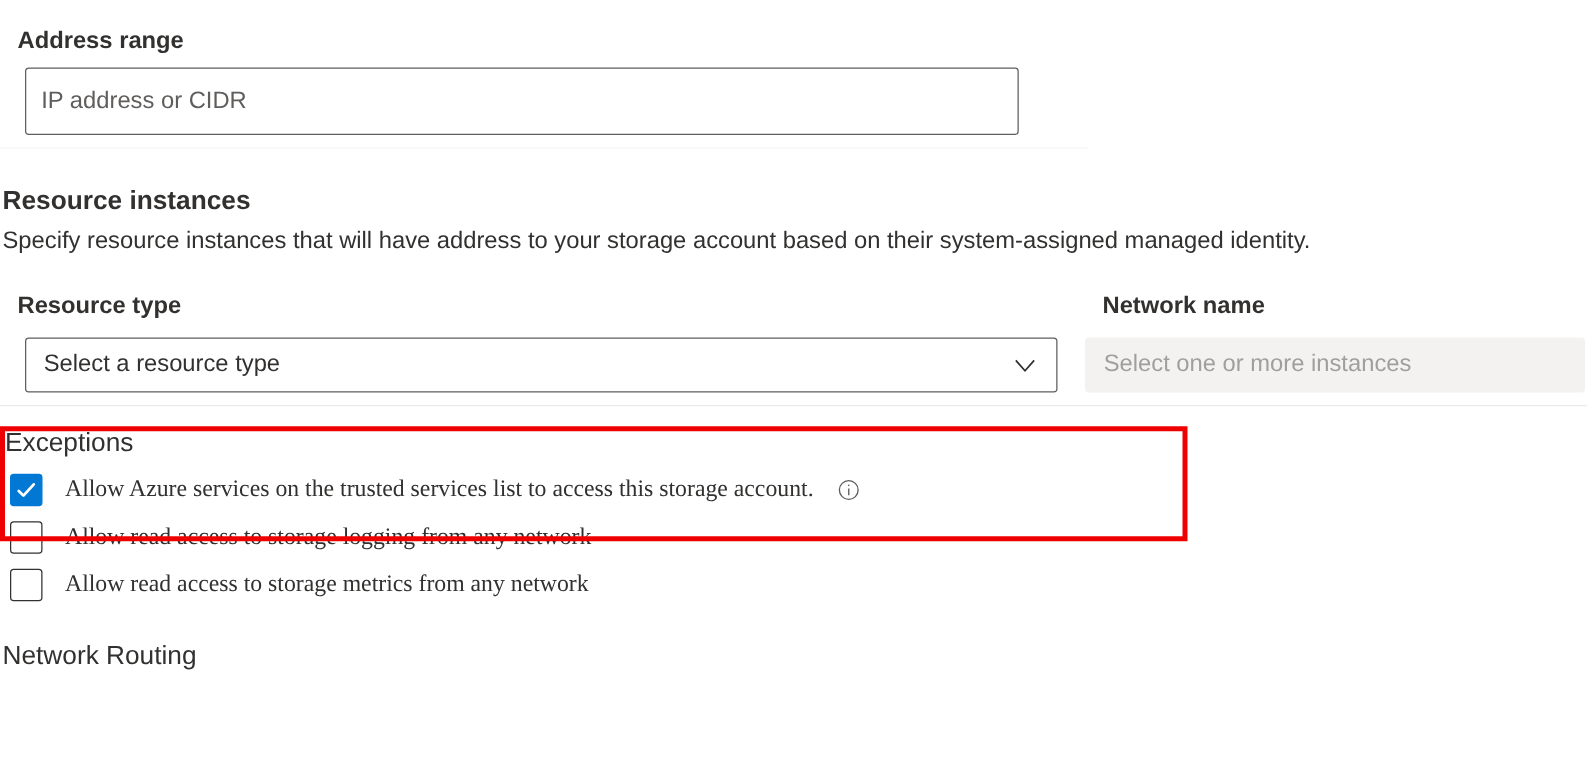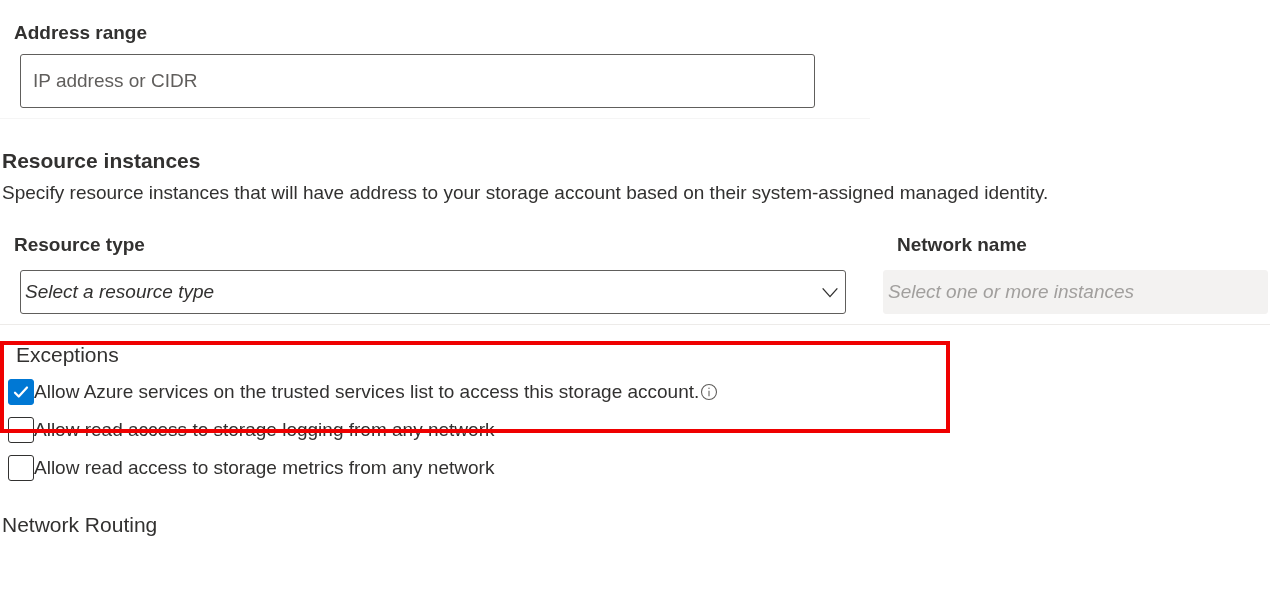--- a/index.html
+++ b/index.html
@@ -48,47 +48,46 @@
   }
   .desc {
     font-size: 19px;
     color: #323130;
     margin: 0 0 18px 2px;
     line-height: 1.5;
   }
 
   .row2 {
     display: flex;
-    gap: 35px;
+    gap: 20px;
     align-items: flex-end;
   }
   .col-rt { width: 848px; }
   .col-in { flex: 1; min-width: 0; }
 
   .col-label {
     font-weight: 600;
     font-size: 19px;
     padding: 8px 0 14px 14px;
   }
 
   .select-box {
     position: relative;
     height: 44px;
     border: 1px solid #605e5c;
     border-radius: 3px;
     display: flex;
     align-items: center;
-    padding: 0 4px;
+    padding: 0 14px;
     font-size: 19px;
     color: #323130;
     background: #fff;
     justify-content: space-between;
     margin-left: 20px;
     margin-right: 2px;
-    font-style: italic;
   }
   .select-box.disabled {
     background: #f3f2f1;
     border-color: #f3f2f1;
     color: #a19f9d;
     margin-left: 0;
   }
   .chevron {
     width: 22px; height: 22px; flex: none;
   }
@@ -109,28 +108,30 @@
 
   .exceptions { position: relative; padding-top: 0; }
   .exceptions .hl {
     top: -2px;
     height: 92px;
   }
 
   .h2b {
     font-size: 21px;
     font-weight: 400;
-    margin: 0 0 6px 16px;
+    margin: 0 0 6px 4px;
   }
 
   .chk-row {
     display: flex;
     align-items: center;
+    gap: 18px;
     padding: 6px 0 6px 8px;
     font-size: 19px;
+    font-family: Liberation Serif, serif;
   }
   .chk {
     width: 26px;
     height: 26px;
     border: 1.5px solid #323130;
     border-radius: 3px;
     display: inline-flex;
     align-items: center;
     justify-content: center;
     background: #fff;

